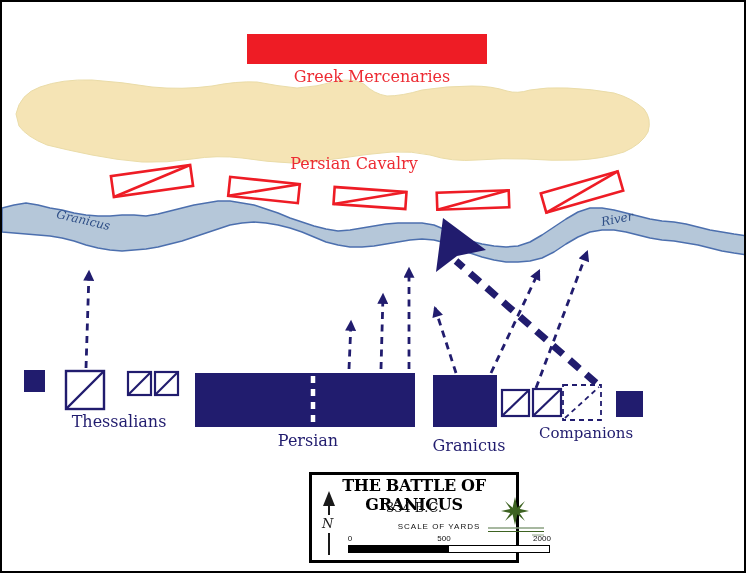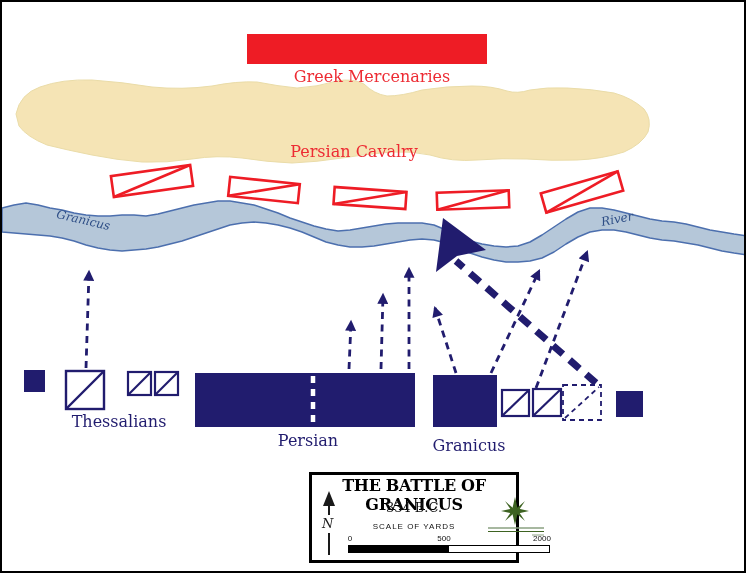--- a/index.html
+++ b/index.html
@@ -16,21 +16,21 @@
   .centered{transform:translateX(-50%);text-align:center;}
   .title-box{
     position:absolute;left:307px;top:470px;width:210px;height:91px;
     background:#fff;border:3px solid #000;box-sizing:border-box;
   }
   .tb-title{position:absolute;top:1px;left:0;width:100%;text-align:center;
     font-weight:bold;font-size:16px;letter-spacing:-0.3px;color:#000;}
   .tb-date{position:absolute;top:25px;left:0;width:100%;text-align:center;
     font-size:13px;color:#111;}
   .tb-scalelabel{position:absolute;top:47px;left:0;width:100%;text-align:center;
-    font-size:8px;letter-spacing:1px;color:#111;font-family:"Liberation Sans",sans-serif;}
+    font-size:8px;letter-spacing:1px;color:#111;font-family:"Liberation Sans",sans-serif;padding-left:25px;}
   .tb-tick{position:absolute;top:59px;font-size:8px;color:#111;
     font-family:"Liberation Sans",sans-serif;transform:translateX(-50%);}
   .scale-bar{position:absolute;left:36px;top:70px;width:200px;height:6px;
     border:1px solid #000;display:flex;}
   .scale-bar .black-half{width:50%;height:100%;background:#000;}
   .scale-bar .white-half{width:50%;height:100%;background:#fff;}
   .north-wrap{position:absolute;left:4px;top:14px;width:26px;height:70px;}
   .north-n{position:absolute;left:6px;top:27px;font-size:13px;font-style:italic;color:#1a1a1a;}
   .logo-wrap{position:absolute;left:168px;top:20px;width:70px;height:42px;}
 </style>
@@ -133,27 +133,28 @@
         <line x1="531" y1="414" x2="559" y2="387"></line>
     </g>
     <g fill="none" stroke="#211C6E" stroke-width="1.8" stroke-dasharray="5 4">
       <rect x="561" y="383" width="38" height="35"></rect>
         <line x1="563" y1="416" x2="597" y2="385"></line>
     </g>
     <rect x="614" y="389" width="27" height="26" fill="#211C6E"></rect>
   </svg>
 
   <div class="map-label lbl-red centered" style="left:370px;top:65px;">Greek Mercenaries</div>
-  <div class="map-label lbl-red centered" style="left:352px;top:140px;">Persian Cavalry</div>
+  <div class="map-label lbl-red centered" style="left:352px;top:152px;">Persian Cavalry</div>
   <div class="map-label lbl-river" style="left:54px;top:211px;transform:rotate(13deg);">Granicus</div>
   <div class="map-label lbl-river" style="left:599px;top:210px;transform:rotate(-11deg);">River</div>
   <div class="map-label lbl-navy centered" style="left:101px;top:410px;margin-left:16px;">Thessalians</div>
   <div class="map-label lbl-navy centered" style="left:306px;top:429px;">Persian</div>
   <div class="map-label lbl-navy centered" style="left:467px;top:434px;">Granicus</div>
   <div class="map-label lbl-navy" style="left:537px;top:423px;font-size:15px;line-height:17px;">
+    <div>Companions</div>
   </div>
 
   <div class="title-box">
     <div class="tb-title">THE BATTLE OF GRANICUS</div>
     <div class="tb-date">334 B.C.</div>
 
     <div class="north-wrap">
       <svg width="26" height="70" viewBox="0 0 26 70">
         <polygon points="13,2 7,17 19,17" fill="#1a1a1a"></polygon>
         <line x1="13" y1="14" x2="13" y2="26" stroke="#1a1a1a" stroke-width="2"></line>

